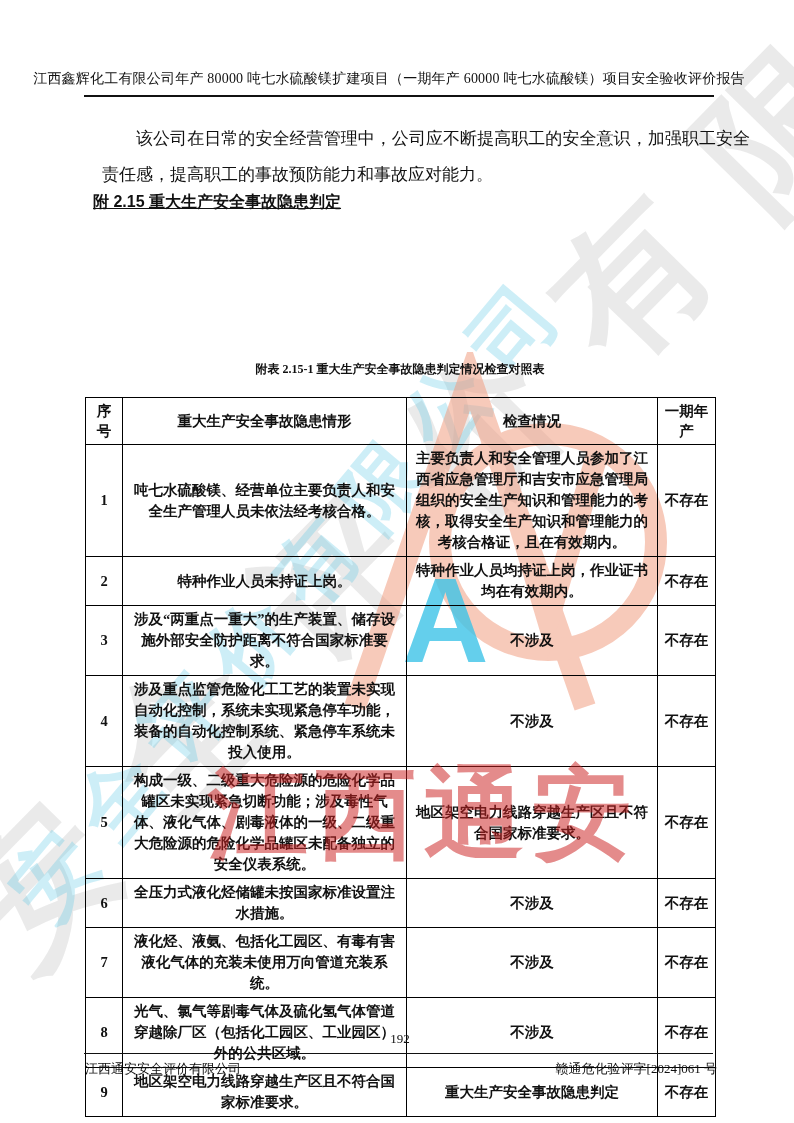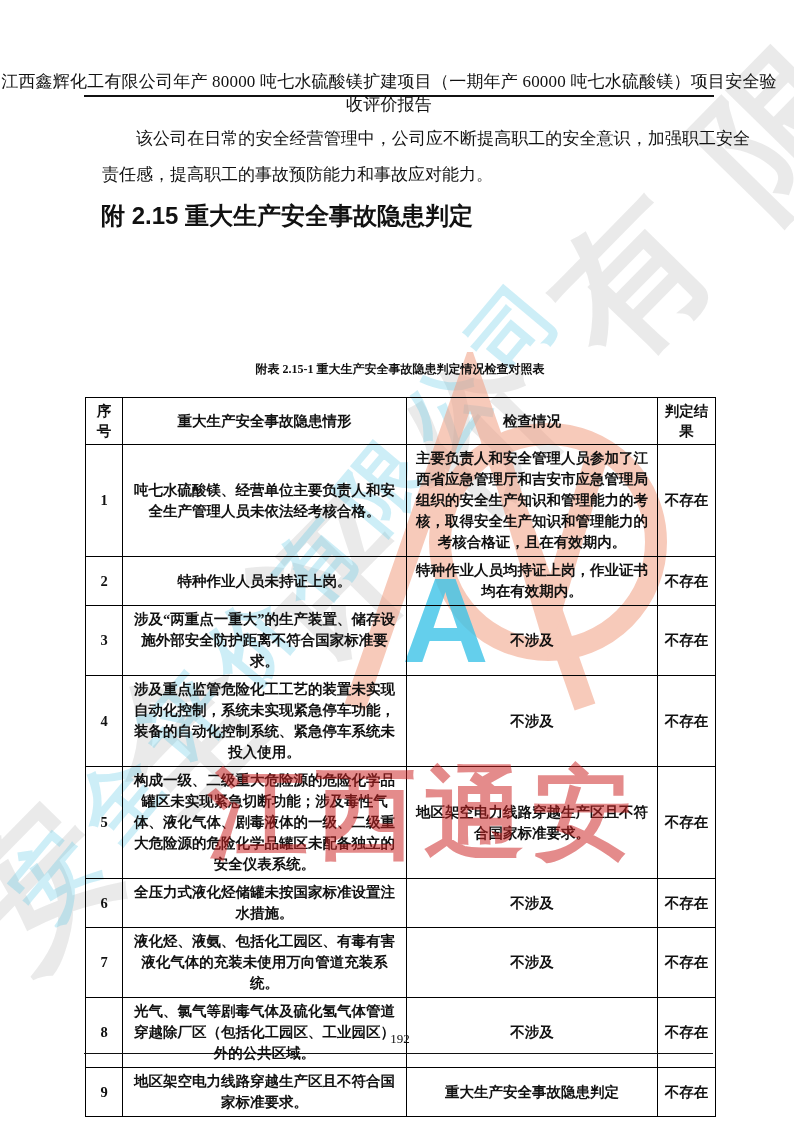--- a/index.html
+++ b/index.html
@@ -39,39 +39,39 @@
     left: 208px; top: 748px;
     font-size: 100px; letter-spacing: 8px; font-weight: bold;
     font-family: "Liberation Serif", serif;
     color: rgba(204,32,32,0.52);
     z-index: 6;
   }
 
   
   .doc-header {
     position: absolute; top: 70px; left: 0; right: 16px;
-    text-align: center; font-size: 17px; letter-spacing: 0.2px;
+    text-align: center; font-size: 14px; letter-spacing: 0.2px;
     z-index: 3;
   }
   .doc-header-rule {
     position: absolute; top: 95px; left: 84px; right: 80px;
     border-top: 2px solid #111; z-index: 3;
   }
 
   
   .para {
     position: absolute; left: 93px; width: 648px; margin: 9px;
     font-size: 17px; line-height: 36px; text-align: justify;
     text-indent: 34px; z-index: 3;
   }
   .para-1 { top: 112px; }
   .section-heading {
-    position: absolute; left: 85px; top: 184px; margin: 16px;
+    position: absolute; left: 85px; top: 184px; margin: 8px;
     font-family: "Liberation Sans", sans-serif;
-    font-size: 24px; font-weight: bold; z-index: 3;
+    font-size: 16px; font-weight: bold; z-index: 3; text-decoration: underline;
   }
   .para-2 { top: 220px; }
   .table-caption {
     position: absolute; left: 85px; top: 361px; width: 630px;
     text-align: center; font-size: 12px; font-weight: bold; z-index: 3;
   }
 
   
   .check-table {
     position: absolute; left: 85px; top: 397px; width: 630px;
@@ -140,21 +140,21 @@
       <col class="col-no">
         <col class="col-sit">
         <col class="col-chk">
         <col class="col-res">
     </colgroup>
     <thead>
       <tr>
         <th>序号</th>
         <th>重大生产安全事故隐患情形</th>
         <th>检查情况</th>
-        <th>判定结果</th>
+        <th>一期年产</th>
       </tr>
     </thead>
     <tbody>
       <tr>
         <td>1</td>
         <td>吨七水硫酸镁、经营单位主要负责人和安全生产管理人员未依法经考核合格。</td>
         <td>主要负责人和安全管理人员参加了江西省应急管理厅和吉安市应急管理局组织的安全生产知识和管理能力的考核，取得安全生产知识和管理能力的考核合格证，且在有效期内。</td>
         <td>不存在</td>
       </tr>
       <tr>
@@ -203,14 +203,18 @@
         <td>9</td>
         <td>地区架空电力线路穿越生产区且不符合国家标准要求。</td>
         <td>重大生产安全事故隐患判定</td>
         <td>不存在</td>
       </tr>
     </tbody>
   </table>
 
   <div class="page-number">192</div>
   <div class="footer-rule"></div>
+  <div class="doc-footer">
+    <span>江西通安安全评价有限公司</span>
+    <span>赣通危化验评字[2024]061 号</span>
+  </div>
 
 </div>
 
 </body></html>

